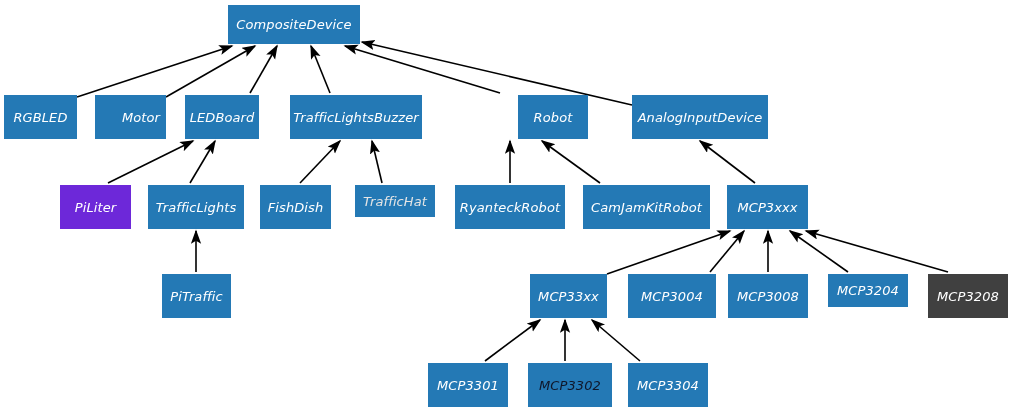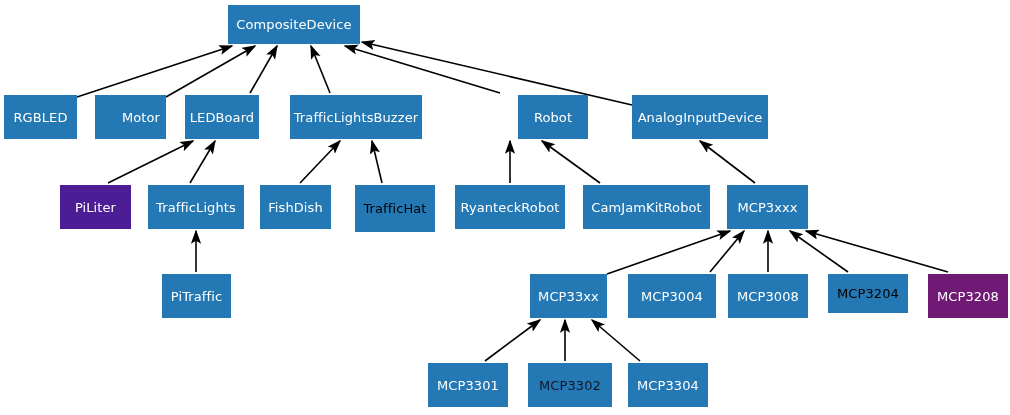--- a/index.html
+++ b/index.html
@@ -7,20 +7,21 @@
     padding: 0;
     background: #ffffff;
   }
   #diagram-root {
     position: relative;
     width: 1010px;
     height: 415px;
     background: #ffffff;
     overflow: hidden;
     font-family: "DejaVu Sans", sans-serif;
+    font-style: italic;
   }
   #edge-layer {
     position: absolute;
     left: 0;
     top: 0;
     width: 1010px;
     height: 415px;
     pointer-events: none;
   }
   .node-box {
@@ -91,30 +92,30 @@
       </div>
       <div class="node-box" style="left: 290px; top: 95px; width: 132px; height: 44px; background: rgb(36, 121, 181); color: rgb(255, 255, 255);">
         <span class="node-label">TrafficLightsBuzzer</span>
       </div>
       <div class="node-box" style="left: 476px; top: 95px; width: 70px; height: 44px; background: rgb(36, 121, 181); color: rgb(255, 255, 255); margin-left: 42px;">
         <span class="node-label">Robot</span>
       </div>
       <div class="node-box" style="left: 632px; top: 95px; width: 136px; height: 44px; background: rgb(36, 121, 181); color: rgb(255, 255, 255);">
         <span class="node-label">AnalogInputDevice</span>
       </div>
-      <div class="node-box" style="left: 60px; top: 185px; width: 71px; height: 44px; background: #4c1d95; color: rgb(255, 255, 255);">
+      <div class="node-box" style="left: 60px; top: 185px; width: 71px; height: 44px; background: #6d28d9; color: rgb(255, 255, 255);">
         <span class="node-label">PiLiter</span>
       </div>
       <div class="node-box" style="left: 148px; top: 185px; width: 96px; height: 44px; background: rgb(36, 121, 181); color: rgb(255, 255, 255);">
         <span class="node-label">TrafficLights</span>
       </div>
       <div class="node-box" style="left: 260px; top: 185px; width: 71px; height: 44px; background: rgb(36, 121, 181); color: rgb(255, 255, 255);">
         <span class="node-label">FishDish</span>
       </div>
-      <div class="node-box" style="left: 355px; top: 185px; width: 80px; height: 47px; background: rgb(36, 121, 181); color: #000000;">
+      <div class="node-box" style="left: 355px; top: 185px; width: 80px; height: 32px; background: rgb(36, 121, 181); color: #e5e5e5;">
         <span class="node-label">TrafficHat</span>
       </div>
       <div class="node-box" style="left: 455px; top: 185px; width: 110px; height: 44px; background: rgb(36, 121, 181); color: rgb(255, 255, 255);">
         <span class="node-label">RyanteckRobot</span>
       </div>
       <div class="node-box" style="left: 583px; top: 185px; width: 127px; height: 44px; background: rgb(36, 121, 181); color: rgb(255, 255, 255);">
         <span class="node-label">CamJamKitRobot</span>
       </div>
       <div class="node-box" style="left: 727px; top: 185px; width: 81px; height: 44px; background: rgb(36, 121, 181); color: rgb(255, 255, 255);">
         <span class="node-label">MCP3xxx</span>
@@ -124,24 +125,24 @@
       </div>
       <div class="node-box" style="left: 530px; top: 274px; width: 77px; height: 44px; background: rgb(36, 121, 181); color: rgb(255, 255, 255);">
         <span class="node-label">MCP33xx</span>
       </div>
       <div class="node-box" style="left: 628px; top: 274px; width: 88px; height: 44px; background: rgb(36, 121, 181); color: rgb(255, 255, 255);">
         <span class="node-label">MCP3004</span>
       </div>
       <div class="node-box" style="left: 728px; top: 274px; width: 80px; height: 44px; background: rgb(36, 121, 181); color: rgb(255, 255, 255);">
         <span class="node-label">MCP3008</span>
       </div>
-      <div class="node-box" style="left: 828px; top: 274px; width: 80px; height: 39px; background: rgb(36, 121, 181); color: #000000;">
+      <div class="node-box" style="left: 828px; top: 274px; width: 80px; height: 33px; background: rgb(36, 121, 181); color: #ffffff;">
         <span class="node-label">MCP3204</span>
       </div>
-      <div class="node-box" style="left: 928px; top: 274px; width: 80px; height: 44px; background: #701a75; color: rgb(255, 255, 255);">
+      <div class="node-box" style="left: 928px; top: 274px; width: 80px; height: 44px; background: #404040; color: rgb(255, 255, 255);">
         <span class="node-label">MCP3208</span>
       </div>
       <div class="node-box" style="left: 428px; top: 363px; width: 80px; height: 44px; background: rgb(36, 121, 181); color: rgb(255, 255, 255);">
         <span class="node-label">MCP3301</span>
       </div>
       <div class="node-box" style="left: 528px; top: 363px; width: 84px; height: 44px; background: rgb(36, 121, 181); color: #0f172a;">
         <span class="node-label">MCP3302</span>
       </div>
       <div class="node-box" style="left: 628px; top: 363px; width: 80px; height: 44px; background: rgb(36, 121, 181); color: rgb(255, 255, 255);">
         <span class="node-label">MCP3304</span>

